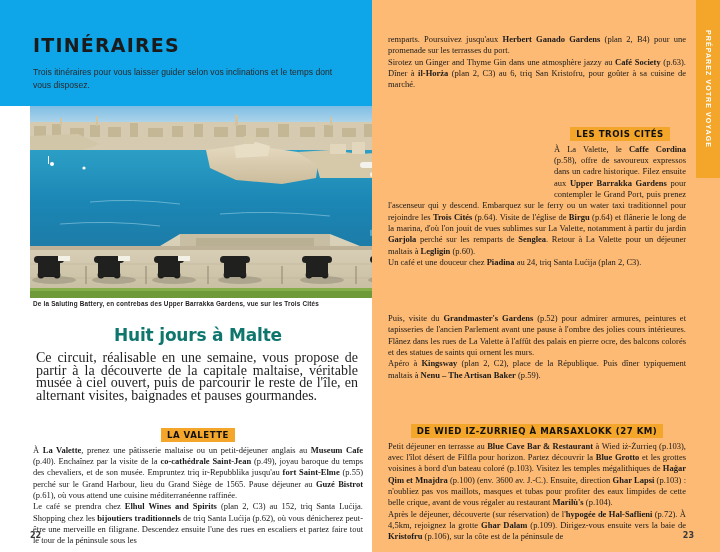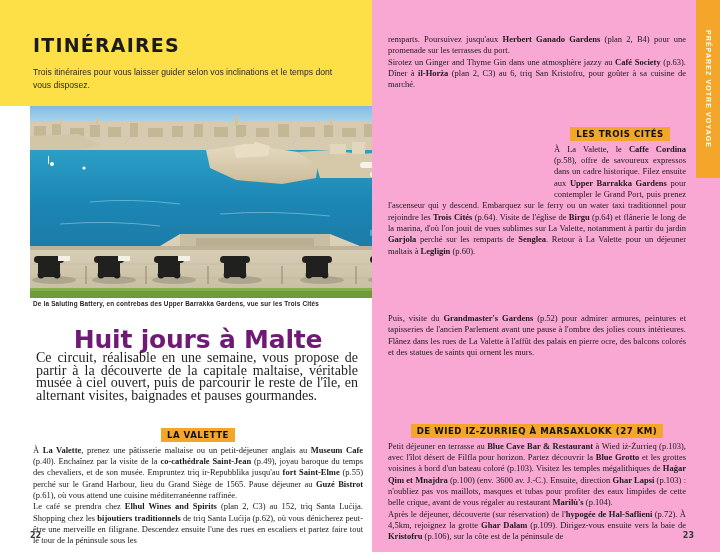--- a/index.html
+++ b/index.html
@@ -26,21 +26,21 @@
     width: 372px; height: 552px;
     background: #ffffff;
   }
 
   
   .orange-banner {
     position: absolute;
     left: 0; top: 0;
     width: 372px;
     height: 106px;
-    background: #fde047;
+    background: #0ea5e9;
   }
   .banner-title {
     position: absolute;
     left: 33px; top: 34px;
     font-family: "DejaVu Sans", sans-serif;
     font-weight: 700;
     font-size: 19px;
     letter-spacing: 1.2px;
     color: #1b1b1b;
   }
@@ -75,23 +75,23 @@
     color: #1f1f1f;
   }
 
   .article-title {
     position: absolute;
     left: 33px; top: 325px;
     width: 330px;
     text-align: center;
     font-family: "DejaVu Sans", sans-serif;
     font-weight: 700;
-    font-size: 25px;
+    font-size: 17px;
     letter-spacing: -.2px;
-    color: #701a75;
+    color: #0f766e;
   }
 
   .intro {
     position: absolute;
     left: 36px; top: 352px;
     width: 322px;
     font-family: Liberation Serif, serif;
     font-size: 14px;
     line-height: 12.6px;
     text-align: justify;
@@ -131,21 +131,21 @@
     position: absolute;
     left: 33px; top: 396px;
     width: 330px;
   }
 
   
   .page-right {
     position: absolute;
     left: 372px; top: 0;
     width: 348px; height: 552px;
-    background: #f9a8d4;
+    background: #fdba74;
   }
 
   .right-top {
     position: absolute;
     left: 16px; top: 34px;
     width: 298px;
   }
 
   
   .wrap-zone {
@@ -423,25 +423,27 @@
       <p>Sirotez un Ginger and Thyme Gin dans une atmosphère jazzy au <b>Café Society</b> (p.63). Dîner à <b>il-Horża</b> (plan 2, C3) au 6, triq San Kristofru, pour goûter à sa cuisine de marché.</p>
     </div>
 
     <div class="wrap-zone">
       <div class="wrap-float"></div>
       <div class="sec-head wrap-head">
         <span>LES TROIS CITÉS</span>
       </div>
       <div class="body-col">
         <p>À La Valette, le <b>Caffe Cordina</b> (p.58), offre de savoureux expressos dans un cadre historique. Filez ensuite aux <b>Upper Barrakka Gardens</b> pour contempler le Grand Port, puis prenez l'ascenseur qui y descend. Embarquez sur le ferry ou un water taxi traditionnel pour rejoindre les <b>Trois Cités</b> (p.64). Visite de l'église de <b>Birgu</b> (p.64) et flânerie le long de la marina, d'où l'on jouit de vues sublimes sur La Valette, notamment à partir du jardin <b>Garjola</b> perché sur les remparts de <b>Senglea</b>. Retour à La Valette pour un déjeuner maltais à <b>Legligin</b> (p.60).</p>
+        <p>Un café et une douceur chez <b>Piadina</b> au 24, triq Santa Lućija (plan 2, C3).</p>
       </div>
     </div>
 
     <div class="right-lower body-col">
       <p>Puis, visite du <b>Grandmaster's Gardens</b> (p.52) pour admirer armures, peintures et tapisseries de l'ancien Parlement avant une pause à l'ombre des jolies cours intérieures. Flânez dans les rues de La Valette à l'affût des palais en pierre ocre, des balcons colorés et des statues de saints qui ornent les murs.</p>
+      <p>Apéro à <b>Kingsway</b> (plan 2, C2), place de la République. Puis dîner typiquement maltais à <b>Nenu – The Artisan Baker</b> (p.59).</p>
     </div>
 
     <div class="right-section2">
       <div class="sec-head">
         <span>DE WIED IZ-ZURRIEQ À MARSAXLOKK (27 KM)</span>
       </div>
       <div class="body-col">
         <p>Petit déjeuner en terrasse au <b>Blue Cave Bar &amp; Restaurant</b> à Wied iż-Żurrieq (p.103), avec l'îlot désert de Filfla pour horizon. Partez découvrir la <b>Blue Grotto</b> et les grottes voisines à bord d'un bateau coloré (p.103). Visitez les temples mégalithiques de <b>Haġar Qim et Mnajdra</b> (p.100) (env. 3600 av. J.-C.). Ensuite, direction <b>Ghar Lapsi</b> (p.103) : n'oubliez pas vos maillots, masques et tubas pour profiter des eaux limpides de cette belle crique, avant de vous régaler au restaurant <b>Marilù's</b> (p.104).</p>
         <p>Après le déjeuner, découverte (sur réservation) de l'<b>hypogée de Hal-Saflieni</b> (p.72). À 4,5km, rejoignez la grotte <b>Ghar Dalam</b> (p.109). Dirigez-vous ensuite vers la baie de <b>Kristofru</b> (p.106), sur la côte est de la péninsule de</p>
       </div>

